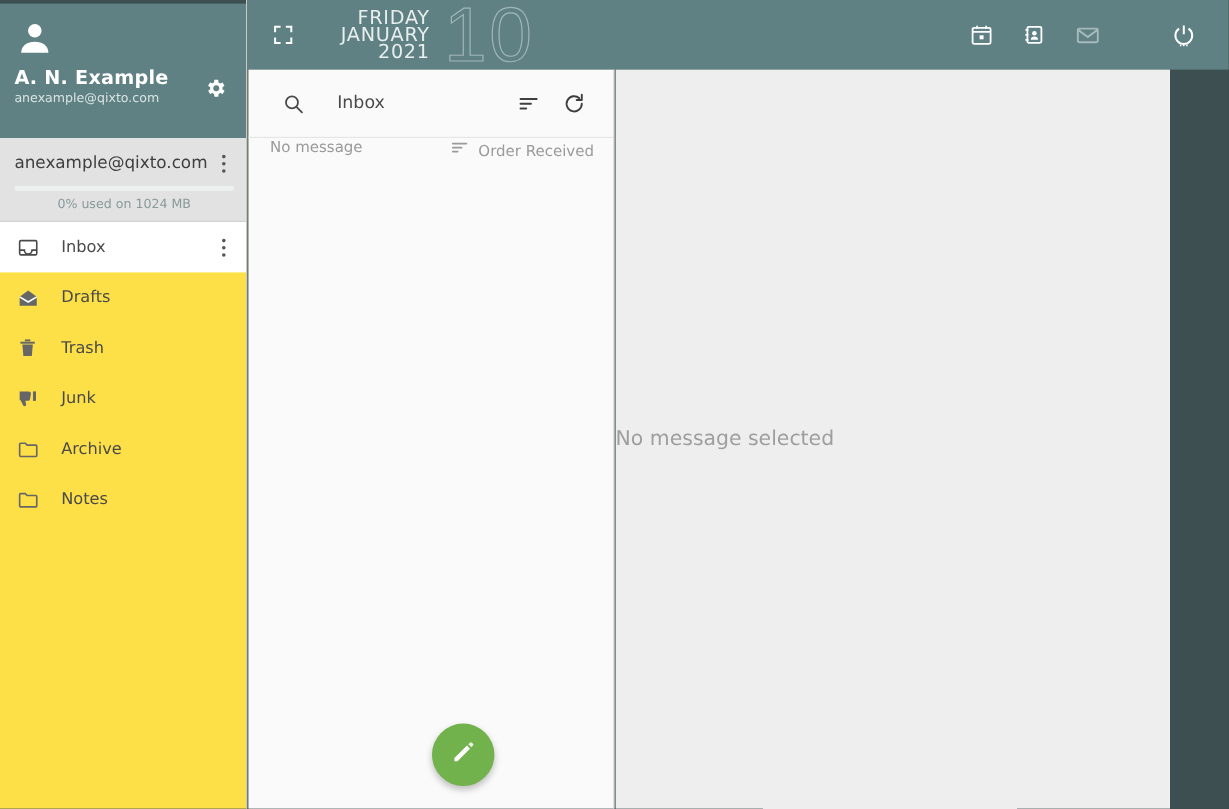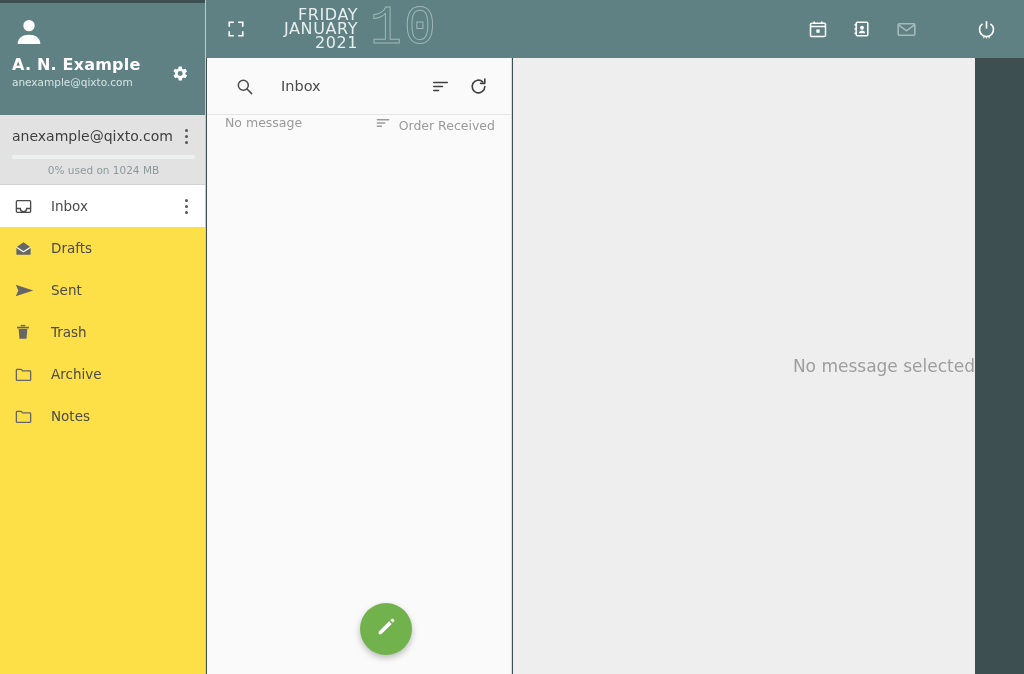--- a/index.html
+++ b/index.html
@@ -48,27 +48,27 @@
   .date-words {
     text-align: right;
     color: #e8eeee;
     font-size: 16px;
     line-height: 14px;
     letter-spacing: 0.6px;
   }
   .date-words div { white-space: nowrap; }
   .date-day {
     margin-left: 12px;
-    font-size: 53px;
+    font-size: 64px;
     line-height: 58px;
     color: transparent;
     -webkit-text-stroke: 1px #9fb6b7;
     font-weight: 300;
     letter-spacing: 2px;
-    font-family: Liberation Mono, monospace;
+    font-family: Liberation Sans, sans-serif;
   }
   .topbar-spacer { flex: 1; }
   .topbar-actions {
     display: flex;
     align-items: center;
     padding-right: 16px;
   }
   .topbar-icon {
     width: 44px;
     height: 44px;
@@ -274,21 +274,21 @@
   
   .reading-pane {
     position: absolute;
     left: 513px;
     top: 58px;
     width: 462px;
     height: 616px;
     background: #eeeeee;
     display: flex;
     align-items: center;
-    justify-content: flex-end;
+    justify-content: flex-start;
   }
   .empty-text {
     color: #9e9e9e;
     font-size: 17px;
   }
 </style>
 </head>
 <body>
 
 <div class="app">
@@ -347,40 +347,41 @@
       <div class="folder">
         <span class="folder-icon">
           <svg width="19" height="19" viewBox="0 0 24 24" aria-hidden="true">
             <path d="M3 10.5 12 4l9 6.5V20H3z" fill="#666666"></path>
             <path d="M3 10.5 12 16l9-5.5" fill="none" stroke="#ffffff" stroke-width="1.6"></path>
           </svg>
         </span>
         <span class="folder-label">Drafts</span>
       </div>
 
-      <div class="folder">
-        <span class="folder-icon">
-          <svg width="21" height="21" viewBox="0 0 24 24" aria-hidden="true">
-            <path d="M2 5.5 22 12 2 18.5 5 12z" fill="#666666"></path>
-          </svg>
-        </span>
-        <span class="folder-label">Sent</span>
-      </div>
 
       <div class="folder">
         <span class="folder-icon">
           <svg width="18" height="18" viewBox="0 0 24 24" aria-hidden="true">
             <rect x="9" y="2.5" width="6" height="2" fill="#666666"></rect>
             <rect x="4" y="5" width="16" height="2.2" fill="#666666"></rect>
             <path d="M6.2 8h11.6l-1.1 13H7.3z" fill="#666666"></path>
           </svg>
         </span>
         <span class="folder-label">Trash</span>
       </div>
 
+      <div class="folder">
+        <span class="folder-icon">
+          <svg width="19" height="19" viewBox="0 0 24 24" aria-hidden="true">
+            <path d="M3 4h9.5c1.6 0 2.6 1 2.4 2.4l-.9 5.5c-.2 1.2-1.1 2-2.4 2H9l.8 3.4c.3 1.3-.5 2.4-1.7 2.4-.7 0-1.2-.4-1.5-1L4 13.2H3z" fill="#666666"></path>
+            <rect x="17" y="4" width="3.2" height="10" fill="#666666"></rect>
+          </svg>
+        </span>
+        <span class="folder-label">Junk</span>
+      </div>
 
       <div class="folder">
         <span class="folder-icon">
           <svg width="19" height="19" viewBox="0 0 24 24" aria-hidden="true">
             <path d="M3 6.5a1 1 0 0 1 1-1h5l1.8 2H20a1 1 0 0 1 1 1v10a1 1 0 0 1-1 1H4a1 1 0 0 1-1-1z" fill="none" stroke="#666666" stroke-width="1.7"></path>
           </svg>
         </span>
         <span class="folder-label">Archive</span>
       </div>
 

